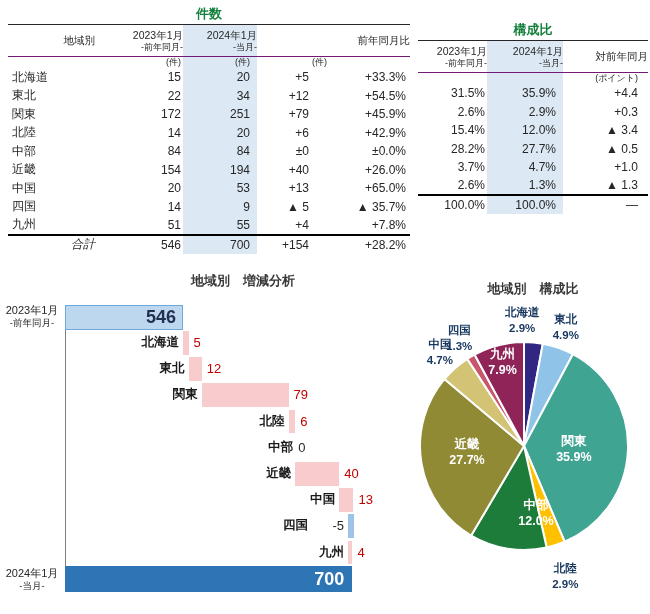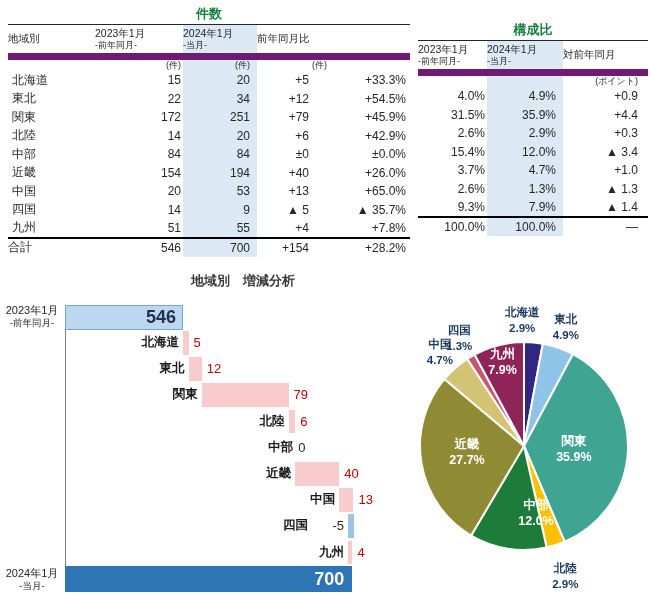--- a/index.html
+++ b/index.html
@@ -3,27 +3,27 @@
 <meta charset="utf-8">
 <style>
   html,body{margin:0;padding:0;}
   body{font-family:"Liberation Sans","DejaVu Sans",sans-serif;background:#fff;}
   .page{position:relative;width:650px;height:614px;background:#fff;overflow:hidden;color:#262626;}
   section{position:absolute;}
   .tbl-title{height:20px;line-height:20px;text-align:center;font-size:13px;font-weight:bold;color:#15803d;}
   table{border-collapse:collapse;table-layout:fixed;border-top:1.5px solid #262626;}
   #counts table{width:402px;} #ratio table{width:230px;}
   th,td{padding:0;font-weight:normal;vertical-align:middle;overflow:visible;white-space:nowrap;}
-  tr.hrow{height:32px;} tr.hrow th{border-bottom:7px solid #701a75;font-size:10.5px;text-align:left;}
+  tr.hrow{height:32px;} tr.hrow th{border-bottom:1px solid #701a75;font-size:10.5px;text-align:right;}
   tr.hrow .l1{display:block;line-height:13px;font-size:10.5px;}
   tr.hrow .l2{display:block;line-height:11px;font-size:9px;}
   tr.urow{height:11px;} tr.urow td{font-size:9px;line-height:11px;color:#262626;}
   tbody tr{height:18.5px;} tbody td,tfoot td{font-size:12px;}
   tfoot tr{height:19px;} tfoot td{border-top:2.5px solid #000;}
-  .r{text-align:right;} .ctr{text-align:left;} .lft{text-align:left;}
+  .r{text-align:right;} .ctr{text-align:right;font-style:italic;} .lft{text-align:left;}
   .hl{background:#DCE9F5;}
   .pr1{padding-right:2px;} .pr6{padding-right:7px;} .pr2{padding-right:3px;} .pr4{padding-right:4px;} .pr10{padding-right:10px;}
   .pl4{padding-left:4px;}
   .footnote{position:absolute;top:252px;left:0;right:2px;text-align:right;font-size:9.5px;color:#3F4E63;}
   .chart-title{position:absolute;top:0;left:0;width:100%;text-align:center;font-size:13px;font-weight:bold;color:#3B3838;}
   #wf .chart-title{padding-left:100px;width:278px;}
   #pie .chart-title{padding-left:30px;width:234px;}
   .wf-el{position:absolute;box-sizing:border-box;}
   .wf-name{font-weight:bold;font-size:12.5px;color:#1a1a1a;text-align:right;}
   .wf-val{font-size:13px;}
@@ -166,53 +166,48 @@
           <th>対前年同月</th>
         </tr>
         <tr class="urow">
           <td></td>
           <td class="hl"></td>
           <td class="r pr10">(ポイント)</td>
         </tr>
       </thead>
       <tbody>
           <tr>
-            <td class="r pr1">4.0%</td>
-            <td class="r pr6 hl">4.9%</td>
-            <td class="r pr10">+0.9</td>
-          </tr>
-          <tr>
             <td class="r pr1">31.5%</td>
             <td class="r pr6 hl">35.9%</td>
             <td class="r pr10">+4.4</td>
           </tr>
           <tr>
             <td class="r pr1">2.6%</td>
             <td class="r pr6 hl">2.9%</td>
             <td class="r pr10">+0.3</td>
           </tr>
           <tr>
             <td class="r pr1">15.4%</td>
             <td class="r pr6 hl">12.0%</td>
             <td class="r pr10">▲ 3.4</td>
           </tr>
           <tr>
+            <td class="r pr1">28.2%</td>
+            <td class="r pr6 hl">27.7%</td>
+            <td class="r pr10">▲ 0.5</td>
+          </tr>
+          <tr>
             <td class="r pr1">3.7%</td>
             <td class="r pr6 hl">4.7%</td>
             <td class="r pr10">+1.0</td>
           </tr>
           <tr>
             <td class="r pr1">2.6%</td>
             <td class="r pr6 hl">1.3%</td>
             <td class="r pr10">▲ 1.3</td>
-          </tr>
-          <tr>
-            <td class="r pr1">9.3%</td>
-            <td class="r pr6 hl">7.9%</td>
-            <td class="r pr10">▲ 1.4</td>
           </tr>
         </tbody>
       <tfoot>
         <tr>
           <td class="r pr1">100.0%</td>
           <td class="r pr6 hl">100.0%</td>
           <td class="r pr10">—</td>
         </tr>
       </tfoot>
     </table>
@@ -254,20 +249,21 @@
       <div class="wf-el wf-name" style="left: 258px; top: 268.6px; width: 82px; line-height: 23.5px; height: 23.5px;">九州</div>
       <div class="wf-el wf-val" style="left: 353.4px; top: 268.6px; line-height: 23.5px; height: 23.5px; color: rgb(192, 0, 0);">4</div>
       <div class="wf-el" style="left: 61px; top: 294px; width: 287.4px; height: 26px; background: rgb(46, 117, 182); text-align: right; padding-right: 8px; line-height: 26px; font-size: 18px; font-weight: bold; color: rgb(255, 255, 255);">700</div>
       <div class="wf-el wf-axis-lab" style="left: 0px; top: 295px; width: 56px;">
         <div class="a1">2024年1月</div>
         <div class="a2">-当月-</div>
       </div>
     </section>
 
   <section id="pie" style="left:386px;top:280px;width:264px;height:334px;">
+    <div class="chart-title">地域別　構成比</div>
     <svg id="pie-svg" width="264" height="334" viewBox="0 0 264 334">
         <path d="M 138 166 L 138.00 62.00 A 104 104 0 0 1 156.81 63.71 Z" fill="#312783" stroke="#fff" stroke-width="2" stroke-linejoin="round"></path>
         <path d="M 138 166 L 156.81 63.71 A 104 104 0 0 1 186.86 74.19 Z" fill="#8FC3E8" stroke="#fff" stroke-width="2" stroke-linejoin="round"></path>
         <path d="M 138 166 L 186.86 74.19 A 104 104 0 0 1 178.63 261.74 Z" fill="#3FA492" stroke="#fff" stroke-width="2" stroke-linejoin="round"></path>
         <path d="M 138 166 L 178.63 261.74 A 104 104 0 0 1 160.64 267.51 Z" fill="#FFC000" stroke="#fff" stroke-width="2" stroke-linejoin="round"></path>
         <path d="M 138 166 L 160.64 267.51 A 104 104 0 0 1 85.16 255.57 Z" fill="#1E7C3B" stroke="#fff" stroke-width="2" stroke-linejoin="round"></path>
         <path d="M 138 166 L 85.16 255.57 A 104 104 0 0 1 58.40 99.07 Z" fill="#8F8A33" stroke="#fff" stroke-width="2" stroke-linejoin="round"></path>
         <path d="M 138 166 L 58.40 99.07 A 104 104 0 0 1 81.28 78.83 Z" fill="#D2C375" stroke="#fff" stroke-width="2" stroke-linejoin="round"></path>
         <path d="M 138 166 L 81.28 78.83 A 104 104 0 0 1 88.56 74.50 Z" fill="#C9566B" stroke="#fff" stroke-width="2" stroke-linejoin="round"></path>
         <path d="M 138 166 L 88.56 74.50 A 104 104 0 0 1 138.00 62.00 Z" fill="#8E2458" stroke="#fff" stroke-width="2" stroke-linejoin="round"></path>

